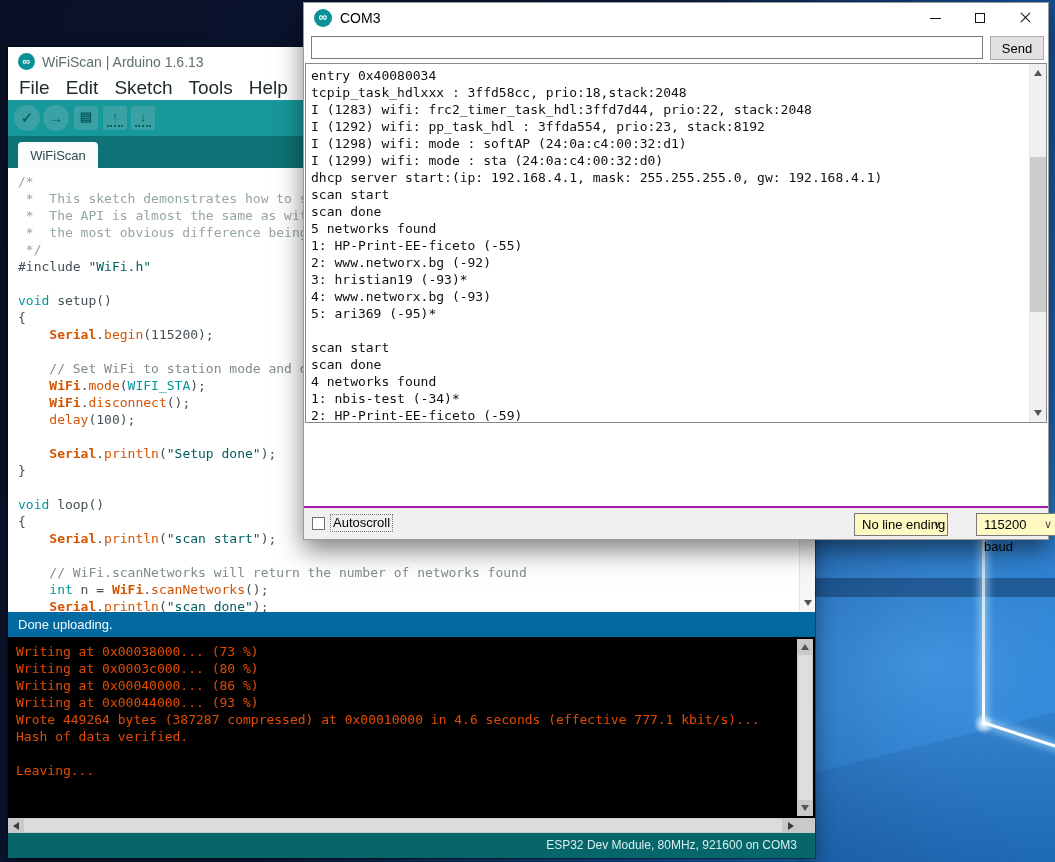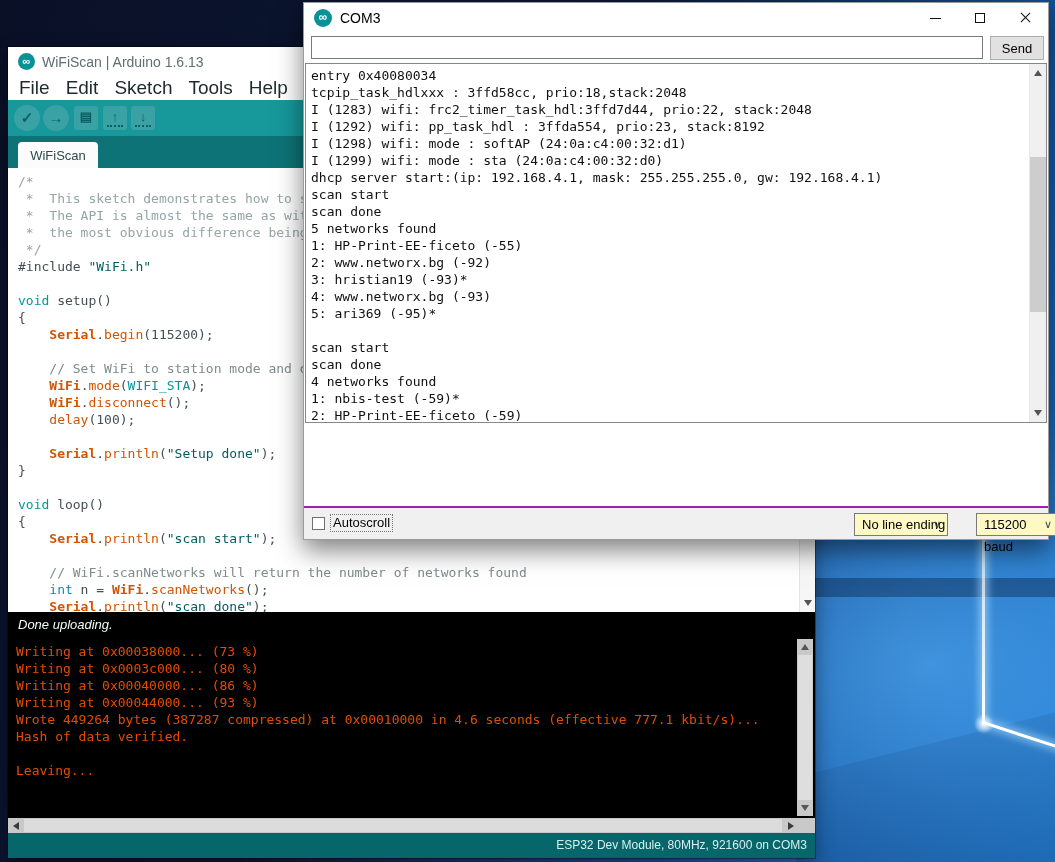--- a/index.html
+++ b/index.html
@@ -49,32 +49,32 @@
   #code div{height:17px;white-space:pre;}
   .tok-k{color:#00979c;}.tok-f{color:#d35400;}
   .tok-b{color:#d35400;font-weight:bold;}
   .tok-s{color:#005c5f;}.tok-c{color:#95a5a6;}.tok-c2{color:#7e8c8d;}.tok-p{color:#434f54;}
   .editor-scrollbar{right:0;top:0;bottom:0;width:16px;background:#f6f6f6;border-left:1px solid #e4e4e4;}
   .arr{width:0;height:0;position:absolute;}
   .arr-down{border-left:4px solid transparent;border-right:4px solid transparent;border-top:6px solid #555;}
   .arr-up{border-left:4px solid transparent;border-right:4px solid transparent;border-bottom:6px solid #555;}
   .arr-left{border-top:4px solid transparent;border-bottom:4px solid transparent;border-right:6px solid #3a3a3a;}
   .arr-right{border-top:4px solid transparent;border-bottom:4px solid transparent;border-left:6px solid #3a3a3a;}
-  .ide-status{left:0;top:565px;width:100%;height:25px;background:#000000;
-    color:#f2fbfb;font-size:13px;line-height:25px;padding-left:10px;font-style:italic;}
+  .ide-status{left:0;top:565px;width:100%;height:25px;background:#0369a1;
+    color:#f2fbfb;font-size:13px;line-height:25px;padding-left:10px;}
   .ide-console{left:0;top:590px;width:100%;height:181px;background:#000;}
   #console-lines{position:absolute;left:8px;top:6px;
     font-family:"DejaVu Sans Mono",monospace;font-size:13px;line-height:17px;color:#e34c00;}
   #console-lines div{height:17px;white-space:pre;}
   .console-scrollbar{right:2px;top:2px;bottom:2px;width:16px;background:#c9c9c9;}
   .console-thumb{left:1px;right:1px;top:16px;bottom:16px;background:#dedede;}
   .ide-hscroll{left:0;top:771px;width:100%;height:15px;background:#c9c9c9;}
   .h-thumb{left:16px;top:1px;height:13px;width:758px;background:#dcdcdc;}
   .ide-linestatus{left:0;top:786px;width:100%;height:25px;background:#076669;
-    color:#d8efef;font-size:12px;line-height:25px;text-align:right;padding-right:8px;}
+    color:#d8efef;font-size:12px;line-height:25px;text-align:right;padding-right:18px;}
 
   
   #sm{position:absolute;left:303px;top:2px;width:746px;height:538px;z-index:2;
     background:#fff;border:1px solid #9b9b9b;box-shadow:0 10px 24px rgba(0,0,0,.5);}
   .sm-titlebar{left:0;top:0;width:100%;height:30px;background:#fff;}
   .sm-icon{left:10px;top:6px;width:18px;height:18px;border-radius:50%;
     background:#0a9196;color:#fff;font-size:12px;font-weight:bold;text-align:center;line-height:17px;}
   .sm-title{left:36px;top:0;height:30px;line-height:31px;font-size:14px;color:#000;}
   .wbtn{top:0;width:45px;height:29px;}
   .wbtn-min{right:90px;}.wbtn-max{right:45px;}.wbtn-close{right:0;}
@@ -204,21 +204,21 @@
         <div>5 networks found</div>
         <div>1: HP-Print-EE-ficeto (-55)</div>
         <div>2: www.networx.bg (-92)</div>
         <div>3: hristian19 (-93)*</div>
         <div>4: www.networx.bg (-93)</div>
         <div>5: ari369 (-95)*</div>
         <div>&nbsp;</div>
         <div>scan start</div>
         <div>scan done</div>
         <div>4 networks found</div>
-        <div>1: nbis-test (-59)*</div>
+        <div>1: nbis-test (-34)*</div>
         <div>2: HP-Print-EE-ficeto (-59)</div>
         <div>3: rusev71 (-81)*</div>
         <div>4: www.networx.bg (-86)</div>
         <div>&nbsp;</div>
         <div>scan start</div>
       </div>
     <div class="abs sm-scrollbar">
       <span class="arr arr-up" style="left:4px;top:6px;"></span>
       <div class="abs sm-thumb"></div>
       <span class="arr arr-down" style="left:4px;bottom:6px;"></span>

